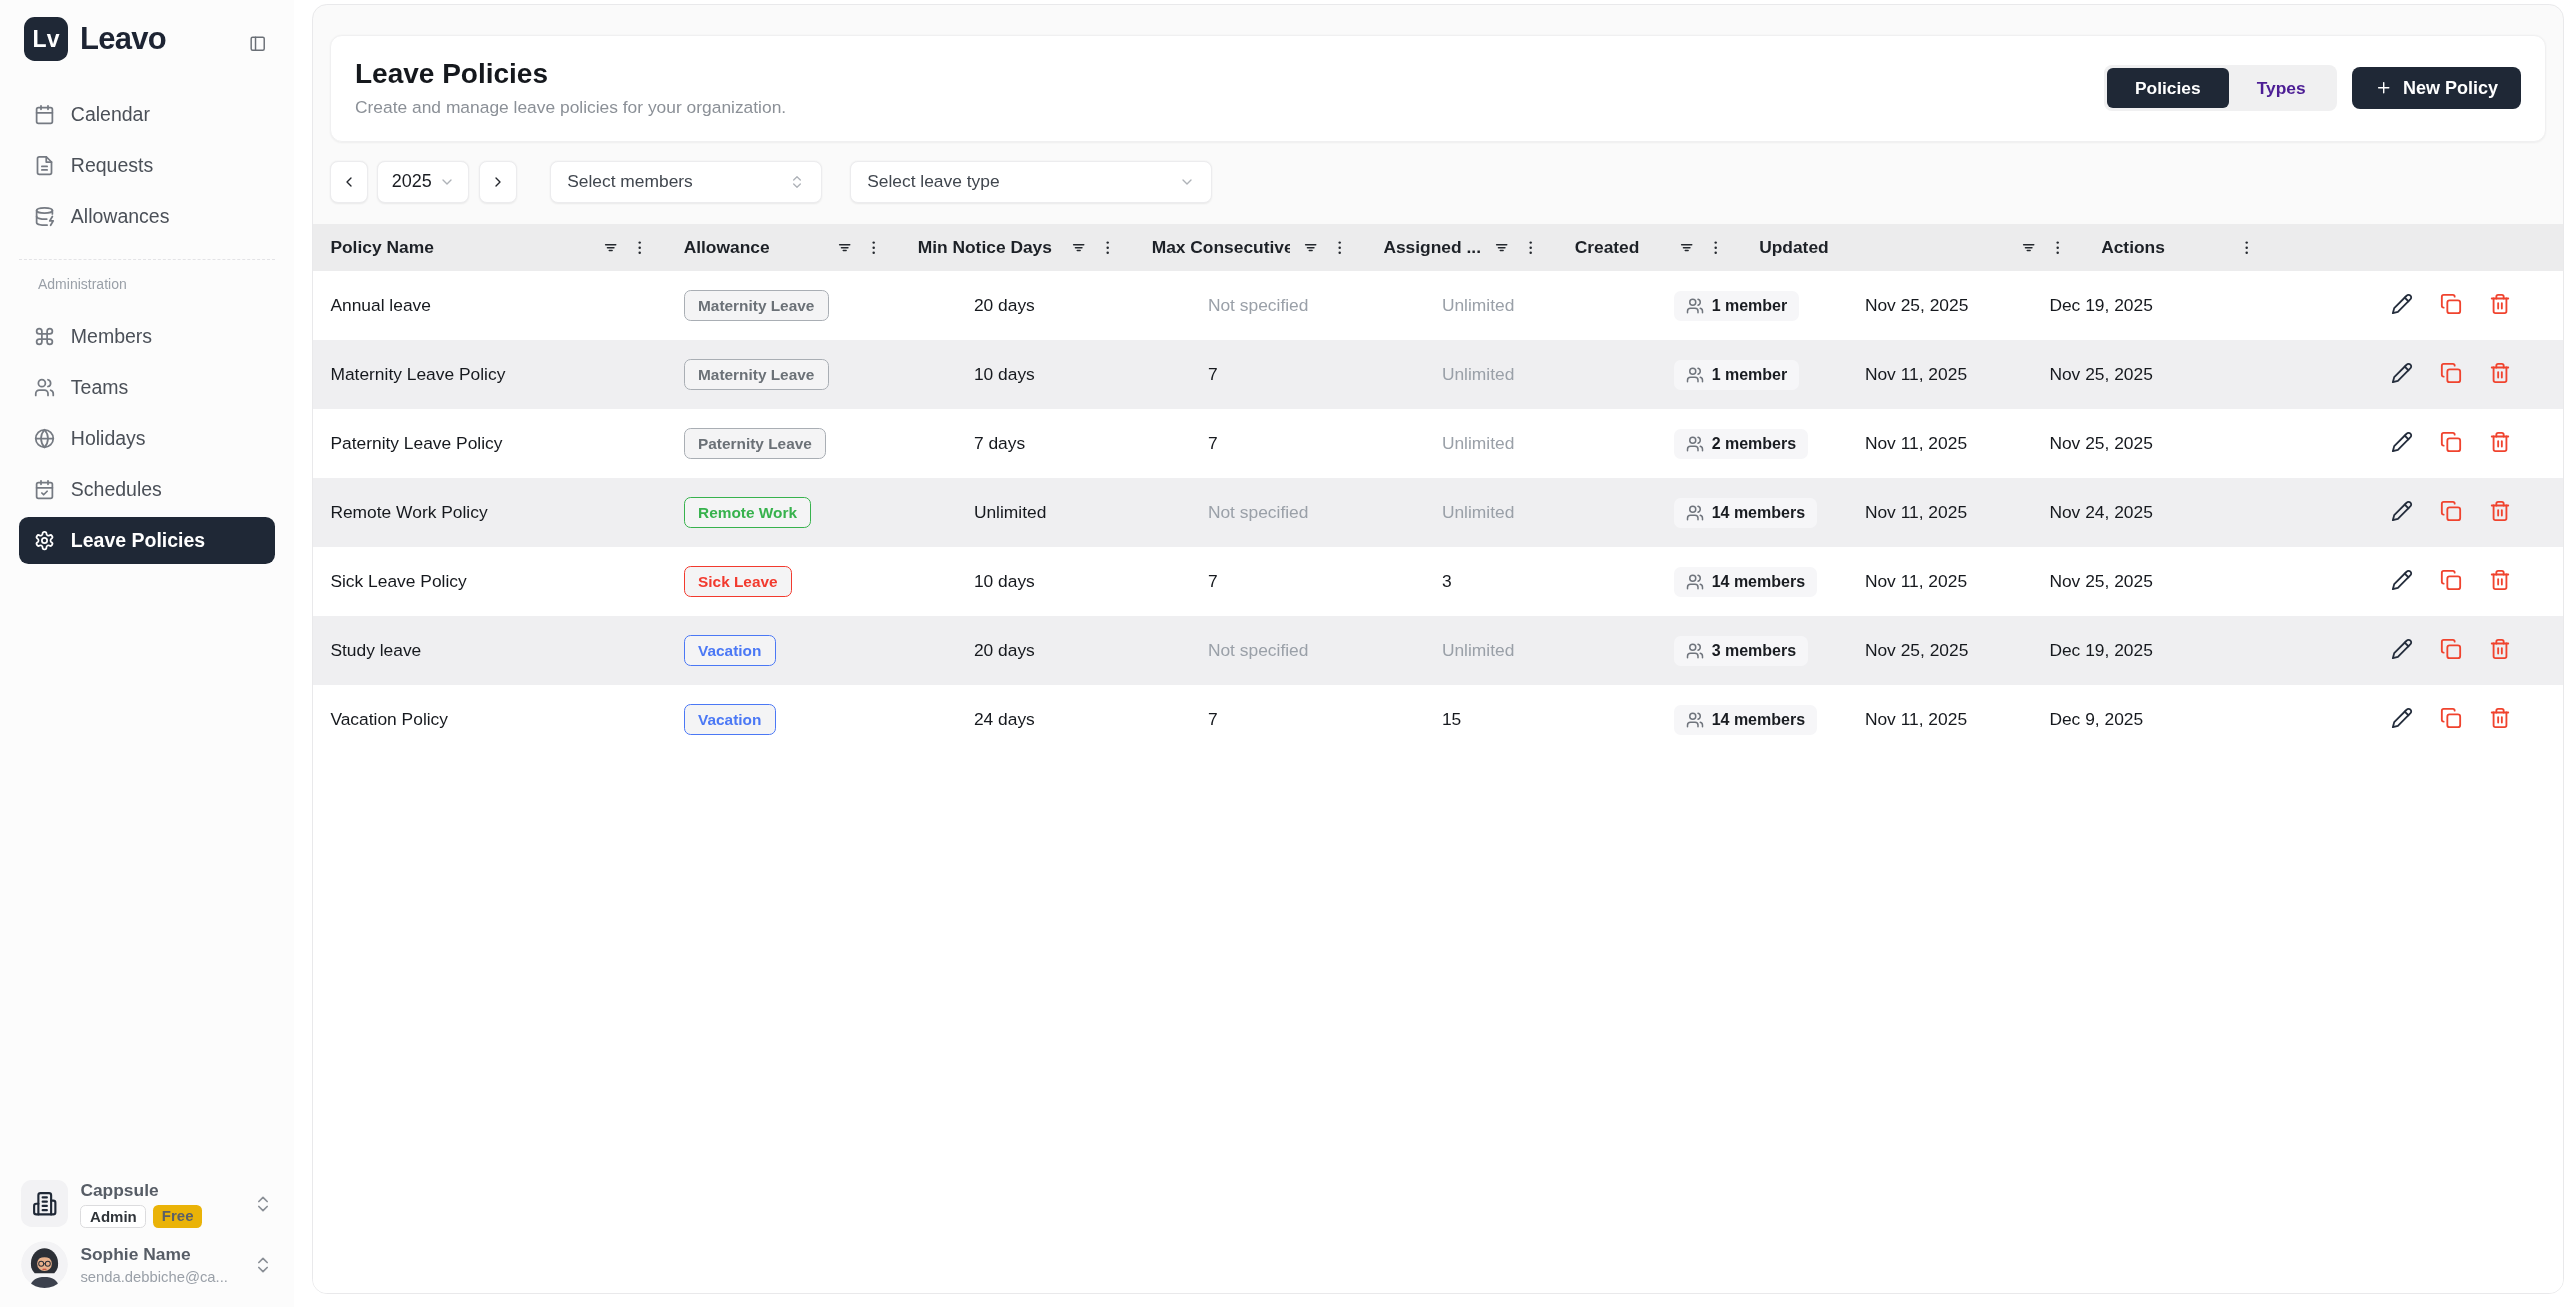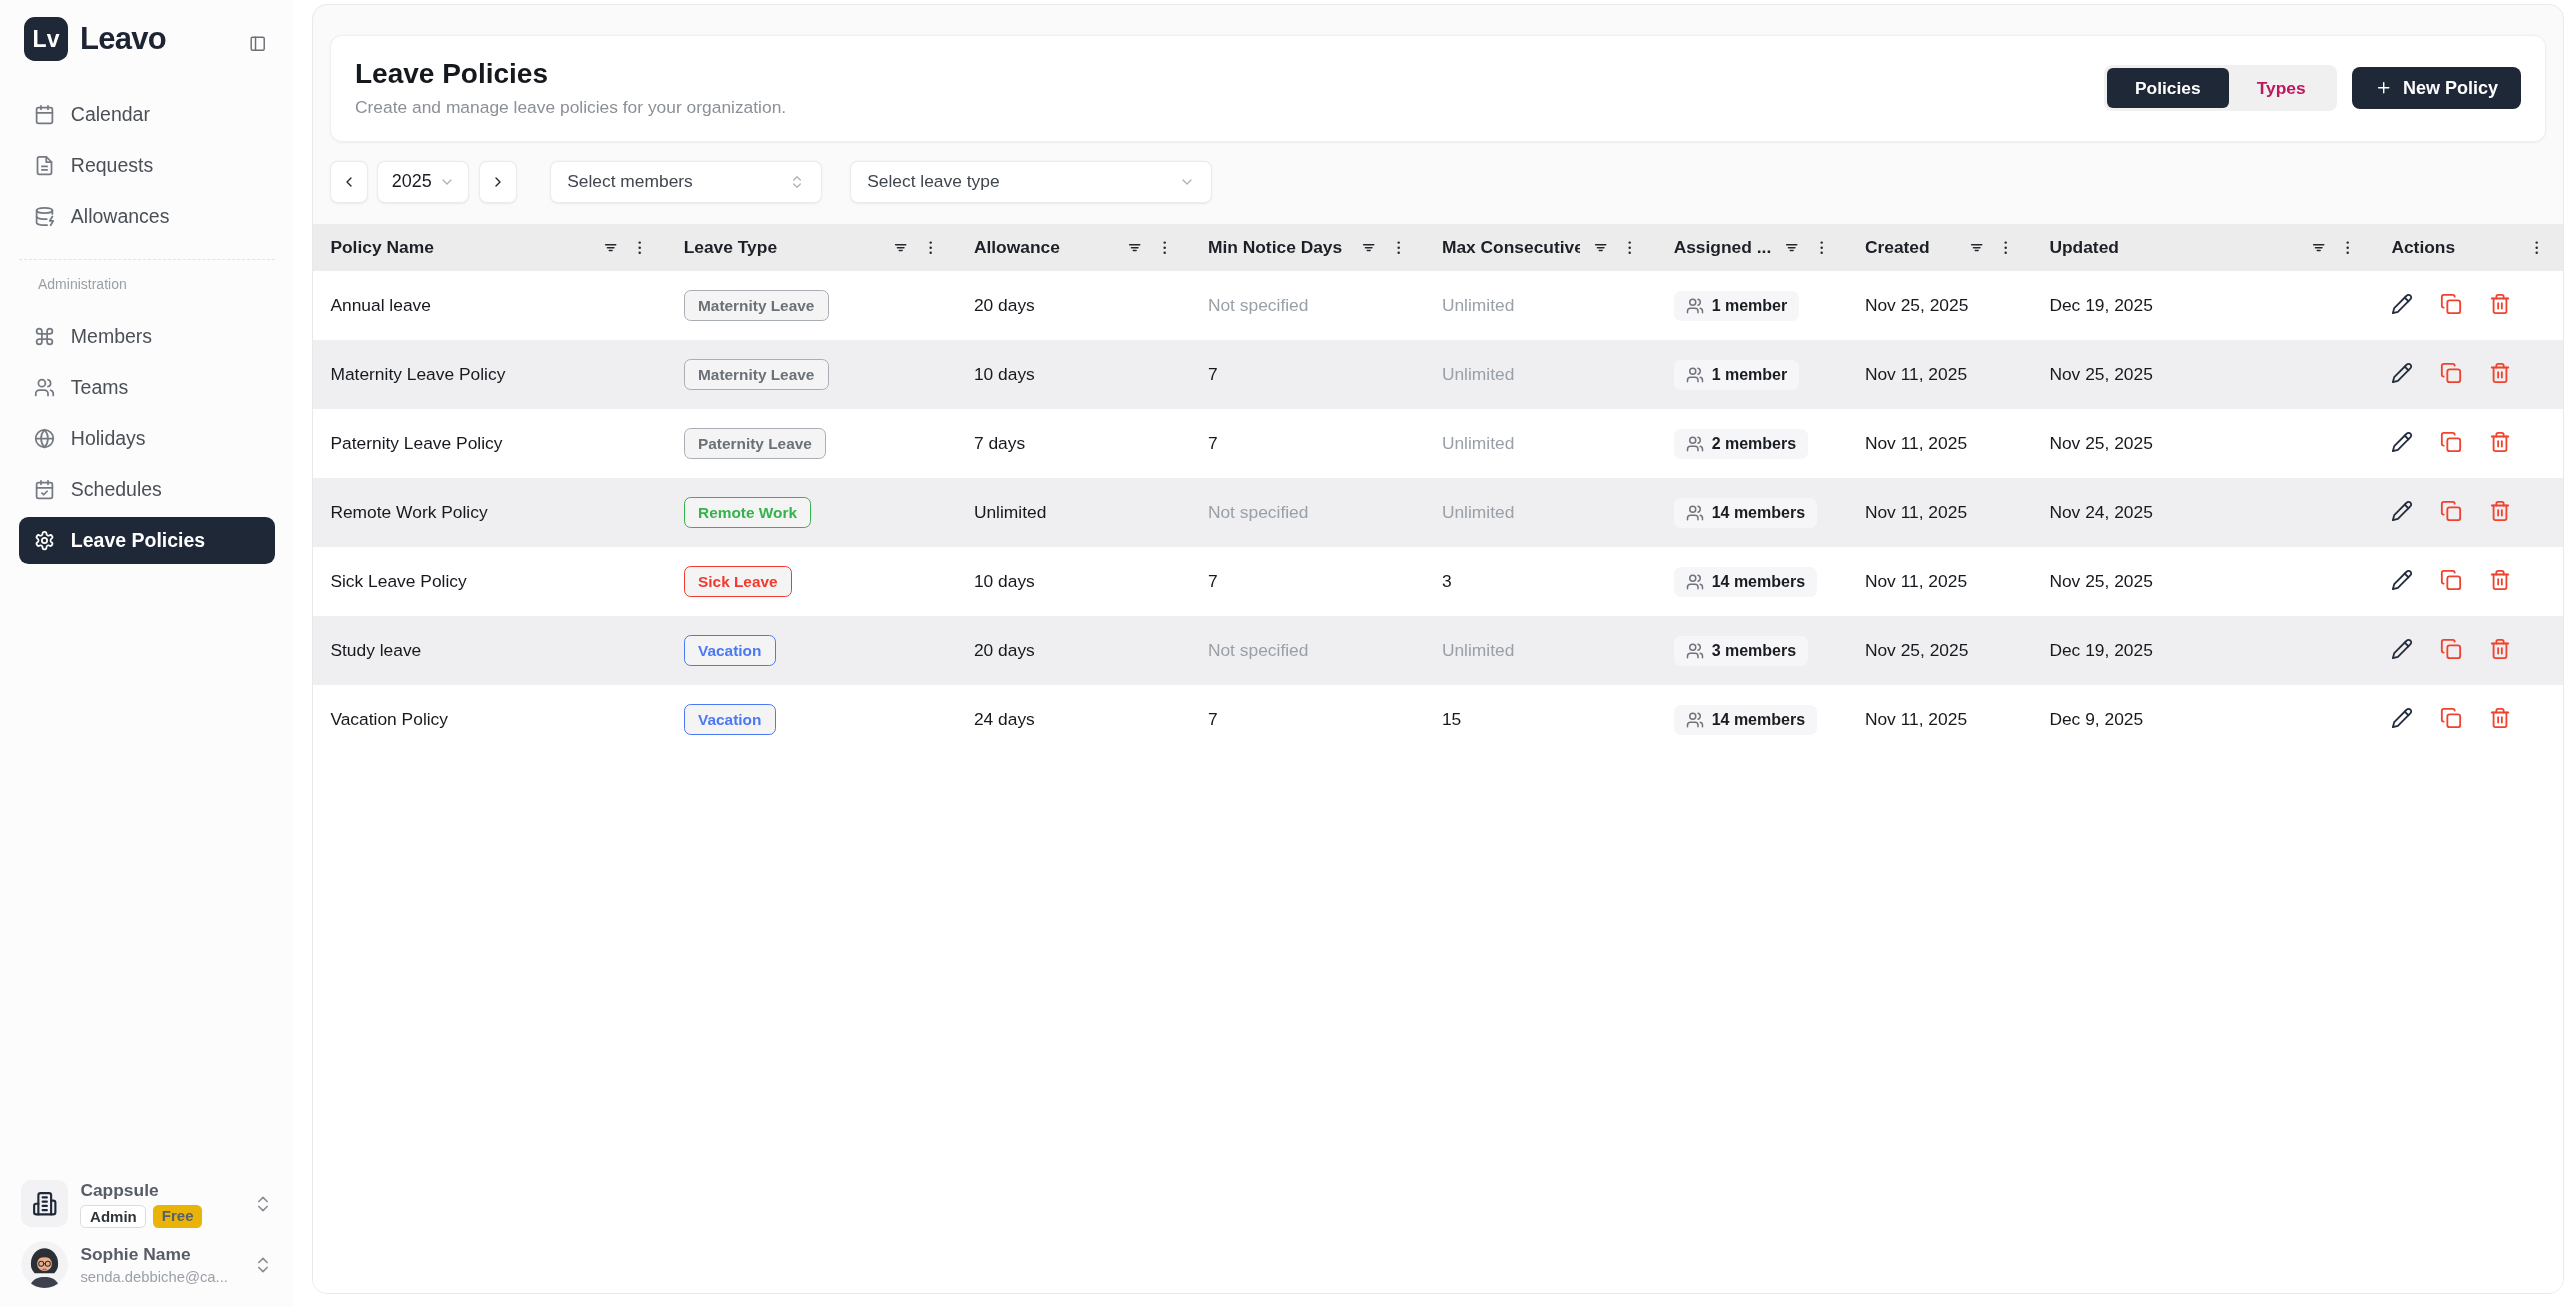--- a/index.html
+++ b/index.html
@@ -41,21 +41,21 @@
   
   .main { flex:1; margin:4px 12px 12.7px 18px; background:var(--panel-bg); border:1.3px solid var(--panel-border);
     border-radius:14.8px; display:flex; flex-direction:column; overflow:hidden; }
   .header-card { margin:29.5px 17px 0; background:#fff; border:0.7px solid #f0f0f1; border-radius:12px;
     box-shadow:0 0.7px 2px rgba(0,0,0,.05); padding:19px 24px; height:107px;
     display:flex; align-items:center; justify-content:space-between; flex:none; }
   .page-title { font-size:28px; font-weight:700; color:#15181d; }
   .page-subtitle { font-size:17.4px; color:#8b9097; margin-top:6.7px; }
   .header-actions { display:flex; align-items:center; gap:14.8px; }
   .tabs { background:#f0f0f1; border-radius:8px; padding:3.4px; display:flex; }
-  .tab { border:none; background:transparent; font-size:17.4px; font-weight:600; color:#be185d;
+  .tab { border:none; background:transparent; font-size:17.4px; font-weight:600; color:#4c1d95;
     padding:9.4px 28px; border-radius:6px; cursor:pointer; font-family:inherit; }
   .tab.active { background:var(--navy); color:#fff; }
   .btn-primary { display:flex; align-items:center; gap:10.7px; background:var(--navy); color:#fff; border:none;
     border-radius:8px; height:42px; padding:0 23px; font-size:18px; font-weight:600; cursor:pointer; font-family:inherit; }
   .btn-primary .icon { width:17.4px; height:17.4px; }
 
   
   .filter-row { display:flex; align-items:center; margin:19px 17px 0; flex:none; }
   .ctl { background:#fff; border:0.7px solid #ececee; border-radius:8px; box-shadow:0 0.7px 2px rgba(0,0,0,.07);
     height:42px; display:flex; align-items:center; cursor:pointer; }
@@ -340,43 +340,20 @@
                 <span class="icon" style="width:17.4px;height:17.4px">
                   <svg viewBox="0 0 24 24" width="100%" height="100%" fill="none" stroke="currentColor" stroke-width="2" stroke-linecap="round" stroke-linejoin="round">
                     <circle cx="12" cy="5" r="1.7" fill="currentColor" stroke="none"></circle>
                     <circle cx="12" cy="12" r="1.7" fill="currentColor" stroke="none"></circle>
                     <circle cx="12" cy="19" r="1.7" fill="currentColor" stroke="none"></circle>
                   </svg>
                 </span>
               </button>
             </span>
           </div>
-          <div class="th" style="width: 12.9%;">
-            <span class="th-label">Leave Type</span>
-            <span class="th-icons">
-              <button class="icon-btn">
-                <span class="icon" style="width:17.4px;height:17.4px">
-                  <svg viewBox="0 0 24 24" width="100%" height="100%" fill="none" stroke="currentColor" stroke-width="2" stroke-linecap="round" stroke-linejoin="round">
-                    <path d="M5 8h14"></path>
-                    <path d="M7.5 12h9"></path>
-                    <path d="M10 16h4"></path>
-                  </svg>
-                </span>
-              </button>
-              <button class="icon-btn">
-                <span class="icon" style="width:17.4px;height:17.4px">
-                  <svg viewBox="0 0 24 24" width="100%" height="100%" fill="none" stroke="currentColor" stroke-width="2" stroke-linecap="round" stroke-linejoin="round">
-                    <circle cx="12" cy="5" r="1.7" fill="currentColor" stroke="none"></circle>
-                    <circle cx="12" cy="12" r="1.7" fill="currentColor" stroke="none"></circle>
-                    <circle cx="12" cy="19" r="1.7" fill="currentColor" stroke="none"></circle>
-                  </svg>
-                </span>
-              </button>
-            </span>
-          </div>
           <div class="th" style="width: 10.4%;">
             <span class="th-label">Allowance</span>
             <span class="th-icons">
               <button class="icon-btn">
                 <span class="icon" style="width:17.4px;height:17.4px">
                   <svg viewBox="0 0 24 24" width="100%" height="100%" fill="none" stroke="currentColor" stroke-width="2" stroke-linecap="round" stroke-linejoin="round">
                     <path d="M5 8h14"></path>
                     <path d="M7.5 12h9"></path>
                     <path d="M10 16h4"></path>
                   </svg>

